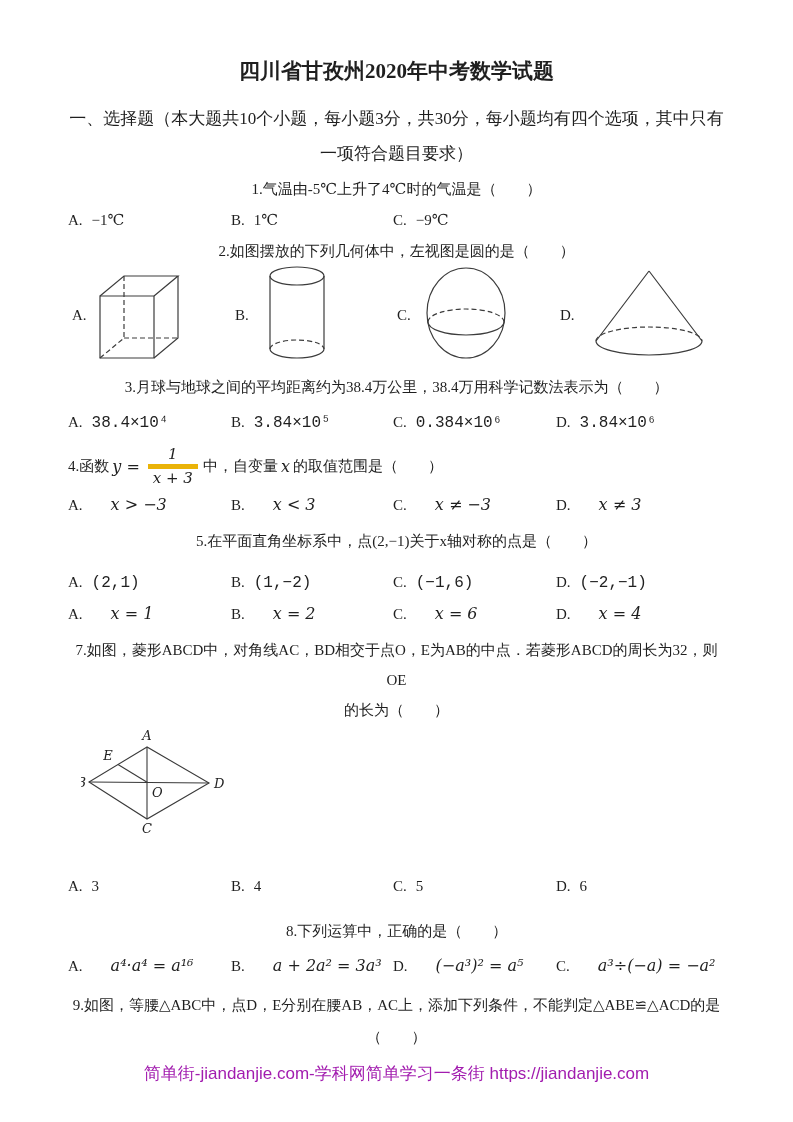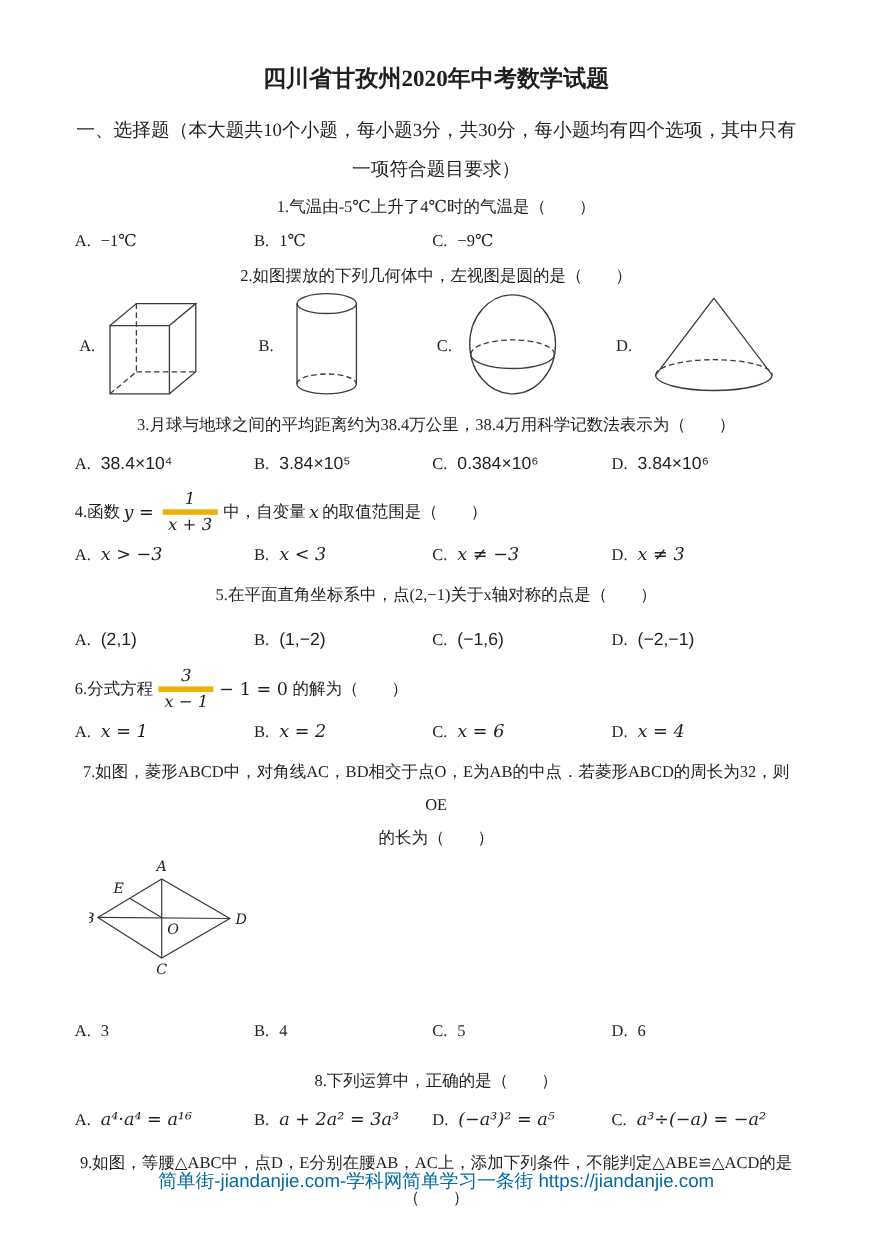--- a/index.html
+++ b/index.html
@@ -13,39 +13,39 @@
     margin:56px 0 0 0; text-align:center;
     font-size:21px; font-weight:bold; line-height:30px;
   }
   .sec { font-weight:normal; font-size:17px; line-height:35px;text-align:center; }
   .sec1 { margin-top:15px; }
   .stem { font-size:15px; line-height:24px;text-align:center; }
   .stem2 { line-height:30px; }
   .opts { display:grid; grid-template-columns:163px 162px 163px 1fr; font-size:15px; line-height:26px; }
   .opt .letter { margin-right:9px; }
   .val.mi { font-family:"DejaVu Serif",serif; font-style:italic; font-size:16px; }
-  .val.mn { font-family:Liberation Sans, sans-serif; font-size:16px; }
+  .val.mn { font-family:Liberation Mono, monospace; font-size:16px; }
   .stem-math { display:flex; align-items:center; font-size:15px; height:44px; }
-  .mi { font-family:"DejaVu Serif",serif; font-style:italic; font-size:16px; }
+  .mi { font-family:"DejaVu Serif",serif; font-style:italic; font-size:16px;margin-left:19px; }
   .mn { font-family:"DejaVu Serif",serif; font-size:16px; }
   .frac { display:inline-block; vertical-align:middle; text-align:center; margin:0 5px;
           font-family:"DejaVu Serif",serif; font-style:italic; font-size:15px; }
   .frac .num { display:block; line-height:19px; padding:0 5px; }
   .frac .den { display:block; line-height:19px; padding:0 5px; border-top:5px solid #eab308; }
   .figrow { position:relative; height:102px; margin-top:2px; }
   .figrow .figlab { position:absolute; top:42px; font-size:15px; }
   .figrow svg { position:absolute; }
   .figsvg { stroke:#3c3c3c; fill:none; stroke-width:1.2; }
   .rhombus { display:block; margin:2px 0 0 13px; stroke:#3a3a3a; fill:none; stroke-width:1.1; }
   .vlab { font-family:"DejaVu Serif",serif; font-style:italic; font-size:13px; fill:#222;
           stroke:none; }
   .footer {
     position:absolute; left:0; right:0; top:1062px; text-align:center;
     font-family:"Liberation Sans","DejaVu Sans",sans-serif;
-    font-size:17px; color:#0369a1;
+    font-size:17px; color:#a21caf;
   }
   .mt4{margin-top:4px;} .mt6{margin-top:6px;} .mt8{margin-top:8px;} .mt10{margin-top:10px;}
   .mt14{margin-top:14px;} .mt20{margin-top:20px;} .mt23{margin-top:34px;}
 </style>
 </head>
 <body>
 
 <div class="page">
 
   <h1 class="title">四川省甘孜州2020年中考数学试题</h1>
@@ -130,29 +130,20 @@
     <div class="stem mt10" style="line-height:26px">5.在平面直角坐标系中，点(2,−1)关于x轴对称的点是（　　）</div>
     <div class="opts mt14" style="line-height:28px">
       <div class="opt"><span class="letter">A.</span><span class="val mn">(2,1)</span></div>
       <div class="opt"><span class="letter">B.</span><span class="val mn">(1,−2)</span></div>
       <div class="opt"><span class="letter">C.</span><span class="val mn">(−1,6)</span></div>
       <div class="opt"><span class="letter">D.</span><span class="val mn">(−2,−1)</span></div>
     </div>
   </div>
 
   <div>
-    <div class="stem-math mt8">
-      <span>6.分式方程</span>
-      <span class="frac">
-          <span class="num">3</span>
-          <span class="den">x − 1</span>
-        </span>
-      <span class="mn" style="margin-right:4px">− 1 = 0</span>
-      <span>的解为（　　）</span>
-    </div>
     <div class="opts mt4">
       <div class="opt"><span class="letter">A.</span><span class="val mi">x = 1</span></div>
       <div class="opt"><span class="letter">B.</span><span class="val mi">x = 2</span></div>
       <div class="opt"><span class="letter">C.</span><span class="val mi">x = 6</span></div>
       <div class="opt"><span class="letter">D.</span><span class="val mi">x = 4</span></div>
     </div>
   </div>
 
   <div>
     <div class="stem stem2 mt8">7.如图，菱形ABCD中，对角线AC，BD相交于点O，E为AB的中点．若菱形ABCD的周长为32，则OE</div>

